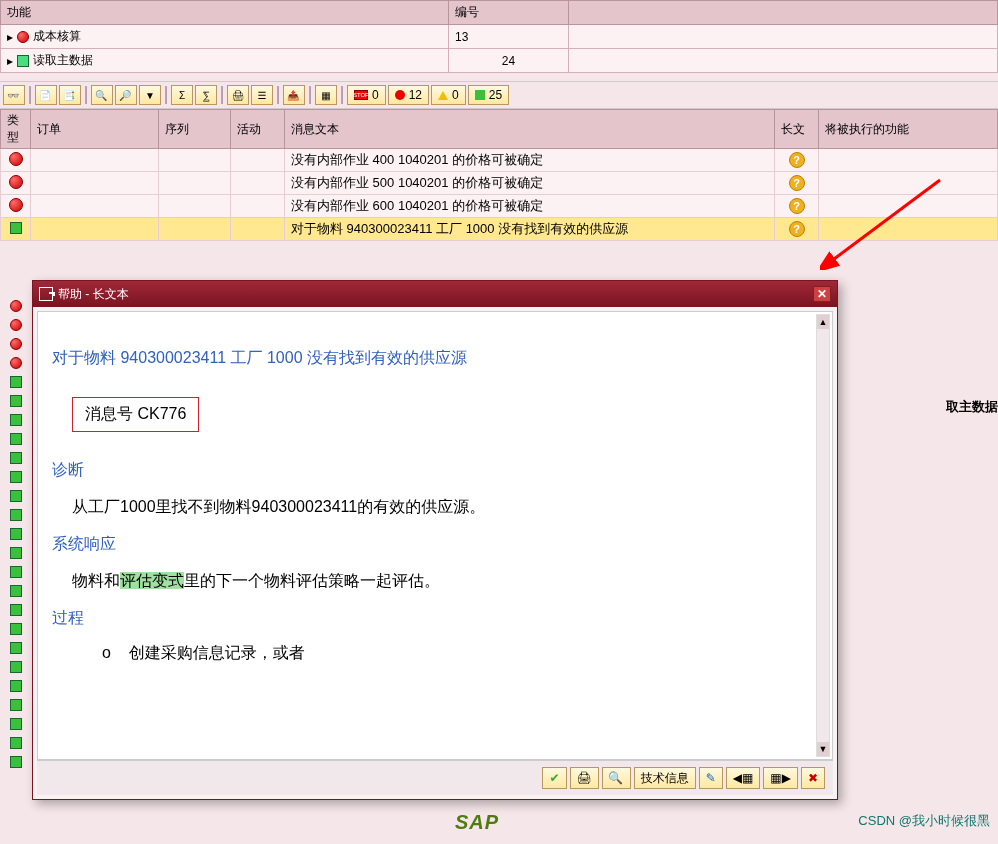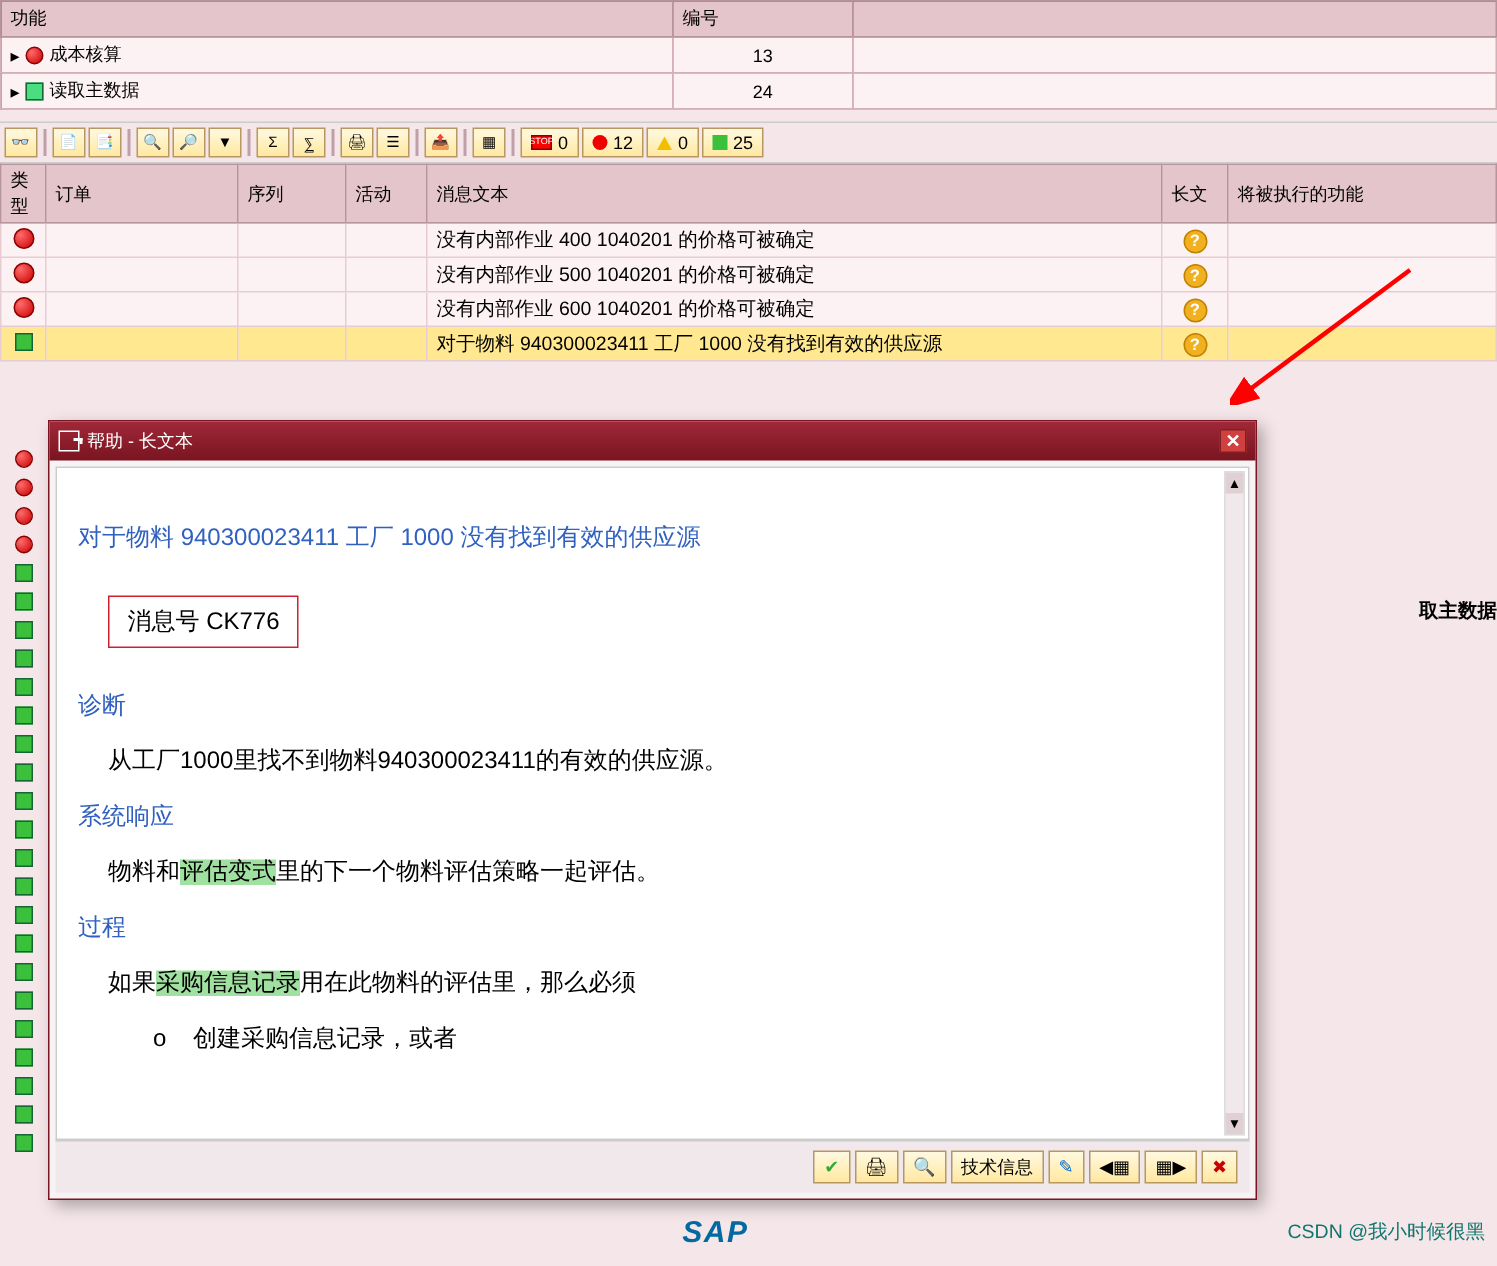--- a/index.html
+++ b/index.html
@@ -46,21 +46,21 @@
 .dialog-content .msg-box { border: 1px solid #d02030; padding: 6px 12px; display: inline-block; margin: 20px 20px; font-size: 16px; }
 .dialog-content .body-text { margin: 16px 20px; font-size: 16px; }
 .dialog-content .hl-green { background: #a0e0a0; font-family: Liberation Serif, serif; }
 .dialog-content .sub-list { margin: 14px 50px; font-size: 16px; }
 .dialog-toolbar { display: flex; justify-content: flex-end; gap: 3px; padding: 6px 8px; background: #f0e8ea; border-top: 1px solid #ccc; }
 .dtb-btn { height: 22px; min-width: 22px; padding: 0 6px; background: linear-gradient(#fff9e0, #ffe8a0); border: 1px solid #b89860; display: flex; align-items: center; justify-content: center; cursor: pointer; font-size: 12px; }
 .scroll-track { position: absolute; right: 2px; top: 2px; bottom: 2px; width: 14px; background: #f0e8ea; border: 1px solid #ddd; }
 .scroll-arrow { height: 14px; background: #e0d0d4; display: flex; align-items: center; justify-content: center; font-size: 9px; cursor: pointer; }
 
 .arrow-overlay { position: absolute; left: 820px; top: 170px; pointer-events: none; }
-.sap-logo { position: absolute; right: 50%; bottom: 10px; color: #0369a1; font-weight: bold; font-size: 20px; font-style: italic; letter-spacing: 1px; }
+.sap-logo { position: absolute; right: 50%; bottom: 10px; color: #4d7c0f; font-weight: bold; font-size: 20px; font-style: italic; letter-spacing: 1px; }
 .watermark { position: absolute; right: 8px; bottom: 14px; color: #0f766e; font-size: 13px; }
 .right-peek { position: absolute; right: 0; top: 398px; font-size: 13px; font-weight: bold; }
 </style>
 </head>
 <body>
 
 <table class="top-table">
   <tbody>
       <tr>
     <th style="width:448px">功能</th>
@@ -68,21 +68,21 @@
     <th></th>
   </tr>
   <tr>
     <td>
           <div class="row-item">
             <span>▸</span>
             <span class="bullet-red"></span>
             <span>成本核算</span>
           </div>
         </td>
-    <td style="text-align:center">13</td>
+    <td style="text-align:left">13</td>
         <td></td>
   </tr>
   <tr>
     <td>
           <div class="row-item">
             <span>▸</span>
             <span class="bullet-green"></span>
             <span>读取主数据</span>
           </div>
         </td>
@@ -235,23 +235,20 @@
       </div>
       <div class="heading-link">对于物料 940300023411 工厂 1000 没有找到有效的供应源</div>
       <div class="msg-box">消息号 CK776</div>
       <div class="heading-link">诊断</div>
       <div class="body-text">从工厂1000里找不到物料940300023411的有效的供应源。</div>
       <div class="heading-link">系统响应</div>
       <div class="body-text">
         <span>物料和</span><span class="hl-green">评估变式</span><span>里的下一个物料评估策略一起评估。</span>
       </div>
       <div class="heading-link">过程</div>
-      <div class="body-text">
-        <span>如果</span><span class="hl-green">采购信息记录</span><span>用在此物料的评估里，那么必须</span>
-      </div>
       <div class="sub-list">o&nbsp;&nbsp;&nbsp;&nbsp;<span>创建采购信息记录，或者</span></div>
     </div>
     <div class="dialog-toolbar">
       <div class="dtb-btn" style="color:#3a3">✔</div>
       <div class="dtb-btn">🖨</div>
       <div class="dtb-btn" style="color:#06c">🔍</div>
       <div class="dtb-btn">技术信息</div>
       <div class="dtb-btn" style="color:#06c">✎</div>
       <div class="dtb-btn">◀▦</div>
       <div class="dtb-btn">▦▶</div>

